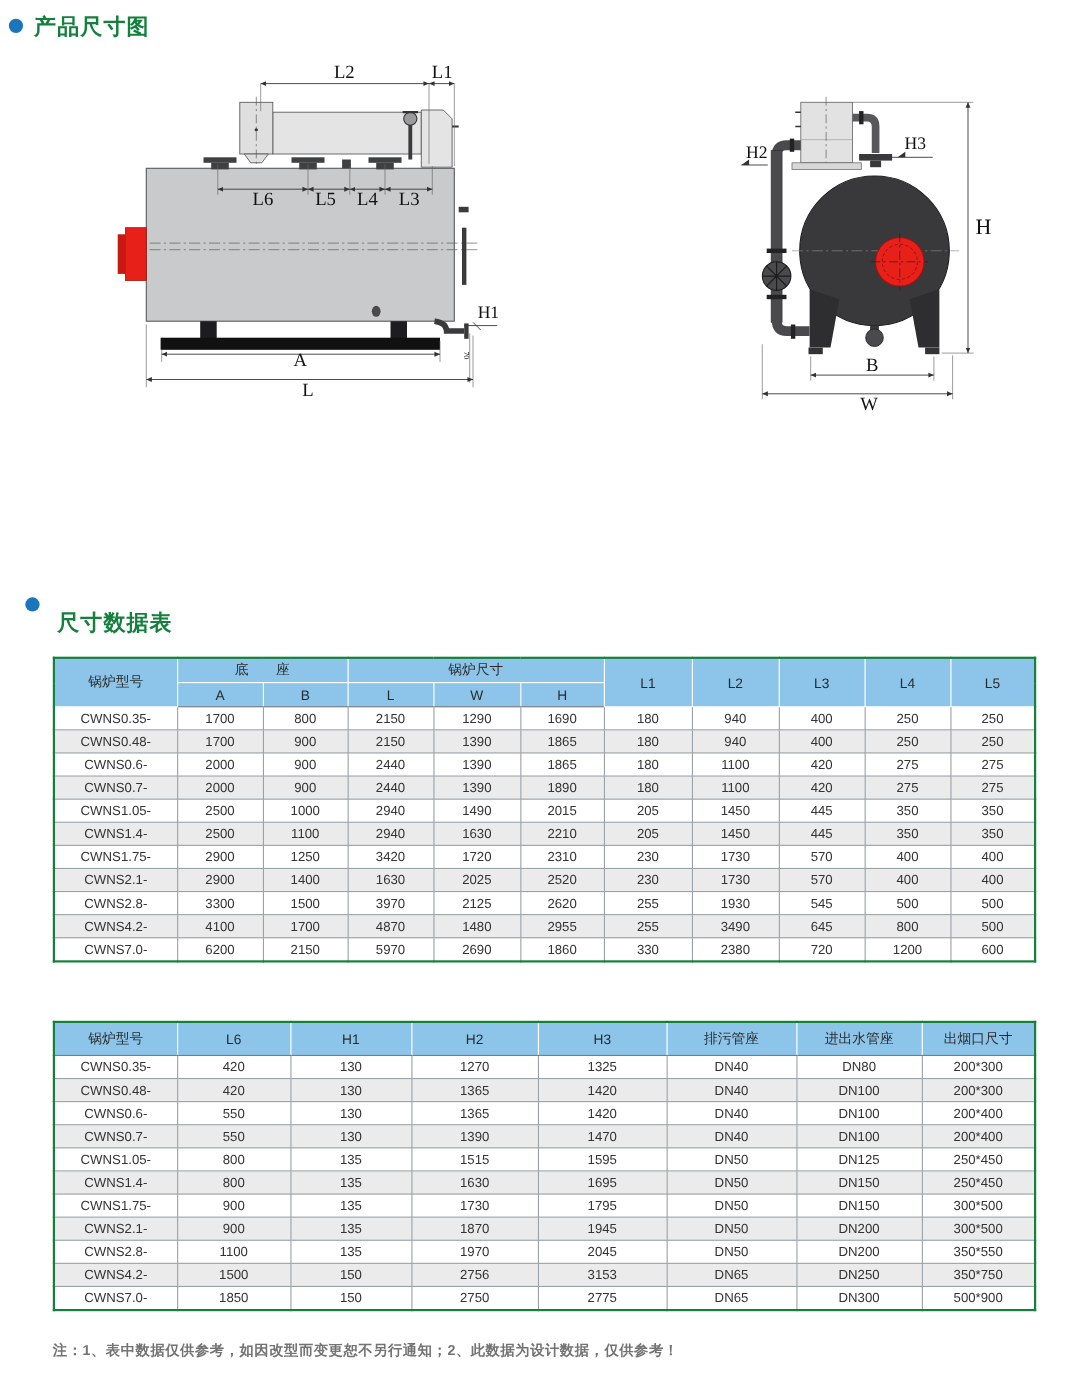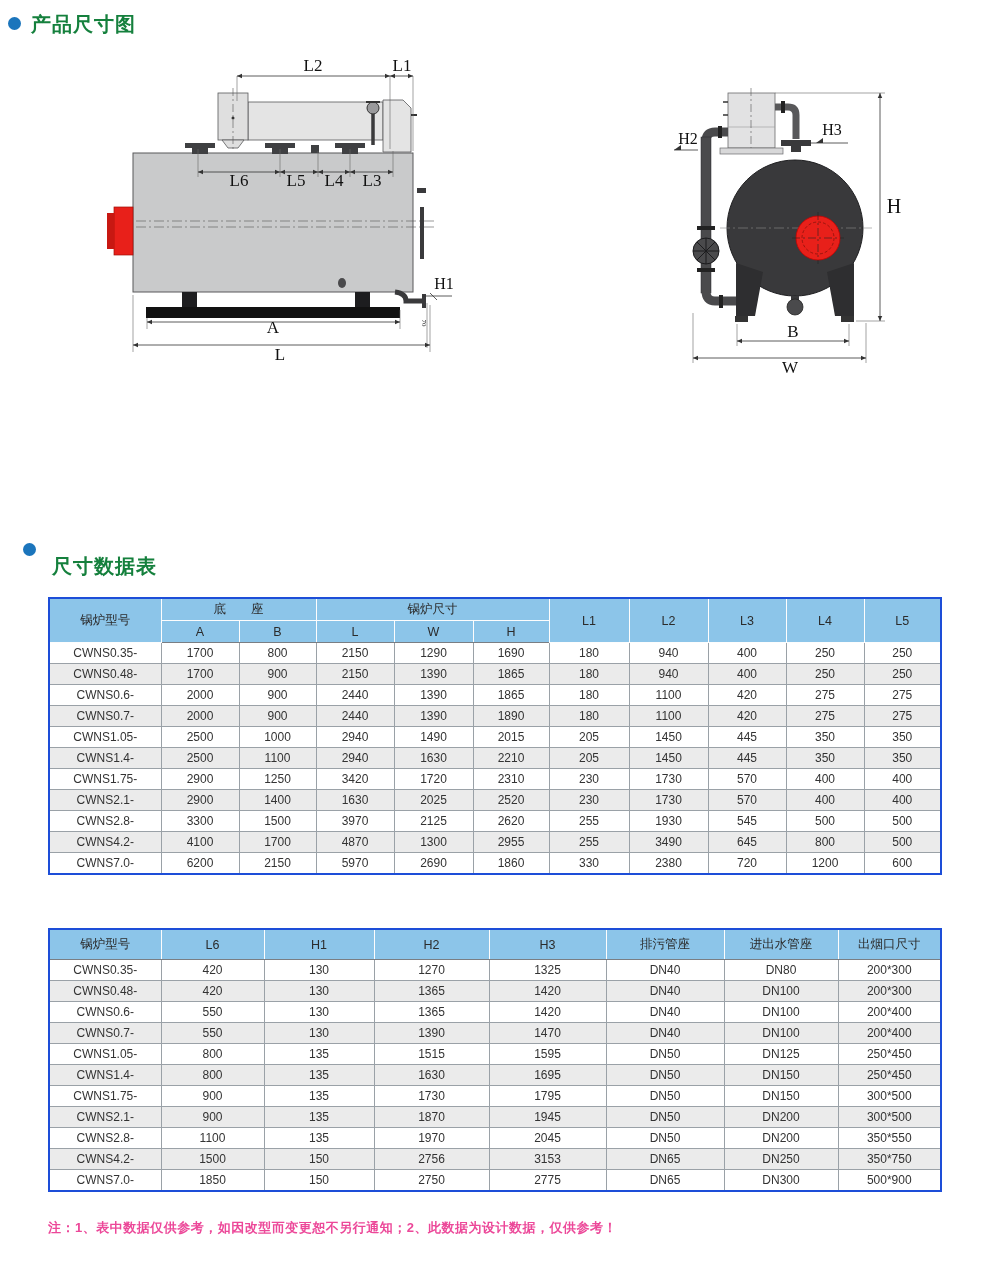--- a/index.html
+++ b/index.html
@@ -2,28 +2,28 @@
 <html><head>
 <meta charset="utf-8">
 <style>
   html,body{margin:0;padding:0;background:#fff;}
   .page{position:relative;width:981px;height:1267px;background:#fff;overflow:hidden;
         font-family:"Liberation Sans",sans-serif;color:#333;}
   .sec-title{position:absolute;font-size:20px;font-weight:bold;color:#15803d;letter-spacing:1px;}
   .bullet{position:absolute;width:13px;height:13px;border-radius:50%;background:#1b75bc;}
   svg text{font-family:"Liberation Serif",serif;fill:#111;}
   .tbl-wrap{position:absolute;left:48px;}
-  table{border-collapse:collapse;table-layout:fixed;border:2px solid #1d4ed8;}
+  table{border-collapse:collapse;table-layout:fixed;border:2px solid #15803d;}
   th{background:#8cc5e9;font-weight:normal;color:#2b2b2b;font-size:12.5px;
      border:1px solid #fdfdfd;height:21px;padding:0;text-align:center;}
   thead tr:last-child th{border-bottom:1px solid #7a7e83;}
   td{border:1px solid #9aa1a7;height:20px;padding:0;text-align:center;font-size:12px;color:#333;background:#fff;}
   tr.alt td{background:#ebebeb;}
   #t2 th{height:29px;}
-  .footnote{position:absolute;left:48px;top:1219px;font-size:13px;font-weight:bold;color:#ec4899;letter-spacing:0.5px;}
+  .footnote{position:absolute;left:48px;top:1219px;font-size:13px;font-weight:bold;color:#737373;letter-spacing:0.5px;}
 </style>
 </head>
 <body>
 
 <div class="page">
 
   <span class="bullet" style="left:8px;top:17px;"></span>
   <div class="sec-title" style="left:31px;top:11px;">产品尺寸图</div>
 
   <svg style="position:absolute;left:100px;top:55px;" width="360" height="320" viewBox="0 0 360 320">
@@ -344,21 +344,21 @@
             <td>1930</td>
             <td>545</td>
             <td>500</td>
             <td>500</td>
           </tr>
           <tr class="alt">
             <td>CWNS4.2-</td>
             <td>4100</td>
             <td>1700</td>
             <td>4870</td>
-            <td>1300</td>
+            <td>1480</td>
             <td>2955</td>
             <td>255</td>
             <td>3490</td>
             <td>645</td>
             <td>800</td>
             <td>500</td>
           </tr>
           <tr>
             <td>CWNS7.0-</td>
             <td>6200</td>

